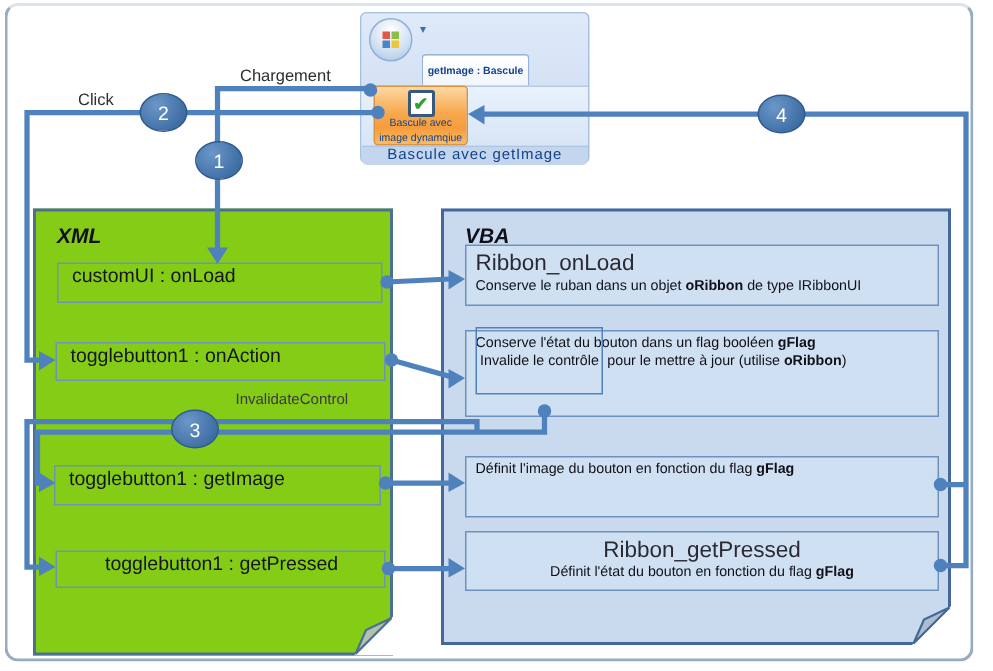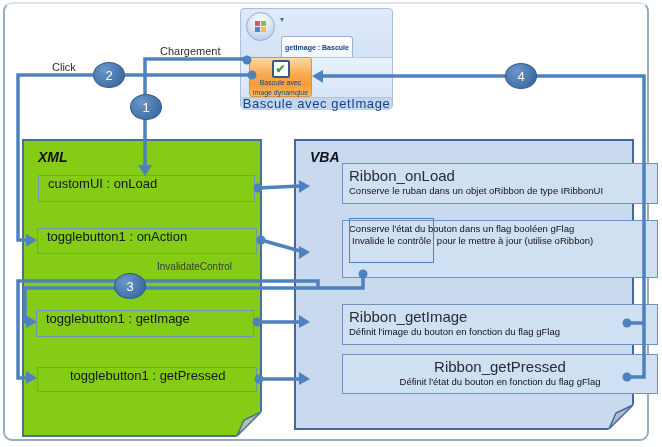--- a/index.html
+++ b/index.html
@@ -19,28 +19,28 @@
   
   .xbox{position:absolute;box-sizing:border-box;border:1px solid #6e94b8;display:flex;align-items:flex-start;
         padding-left:9px;font-size:13px;color:#15151f;z-index:2;background:transparent;}
   .xb1{left:38px;top:175px;width:217px;height:27px;}
   .xb2{left:37px;top:228px;width:220px;height:26px;}
   .xb3{left:36px;top:310px;width:218px;height:27px;}
   .xb4{left:37px;top:367px;width:220px;height:25px;padding-left:32px;}
 
   
   .vbox{position:absolute;box-sizing:border-box;background:#d0e0f3;border:1px solid #6d92bd;
-        padding:2px 6px;z-index:2;color:#15151f;margin-left:32px;}
+        padding:2px 6px;z-index:2;color:#15151f;}
   .vb1{left:310px;top:163px;width:316px;height:41px;}
   .vb2{left:310px;top:220px;width:316px;height:58px;}
   .vb3{left:310px;top:304px;width:316px;height:41px;}
   .vb4{left:310px;top:354px;width:316px;height:40px;text-align:center;}
   .vtitle{font-size:15px;color:#2a2a33;line-height:19px;}
   .vdesc{font-size:9.5px;line-height:12px;color:#101018;}
-  .vdesc b{font-weight:normal;}
+  .vdesc b{font-weight:bold;}
   .boxed{border:1px solid #4f81bd;padding:16px 2px;}
 
   
   .ribbon{position:absolute;left:240px;top:8px;width:153px;height:101px;z-index:2;
           border:1px solid #a8c0de;border-radius:4px;box-sizing:border-box;
           background:linear-gradient(#dfeafa,#c9daf0);}
   .orb{position:absolute;left:5px;top:3px;width:29px;height:29px;border-radius:50%;
        background:radial-gradient(circle at 50% 28%,#ffffff,#d4e2f2 55%,#a6c2e2);
        border:1px solid #8fb0d6;box-sizing:border-box;display:flex;align-items:center;justify-content:center;}
   .orb-icon{width:11px;height:11px;display:grid;grid-template-columns:5px 5px;grid-template-rows:5px 5px;gap:1px;}
@@ -58,21 +58,21 @@
          background:linear-gradient(#e9f2fc,#d7e5f6);border-top:1px solid #b6cbe6;box-sizing:border-box;}
   .tbtn{position:absolute;left:8px;top:48px;width:63px;height:40px;box-sizing:border-box;
         background:linear-gradient(180deg,#fdd9a4 0%,#f8a94e 45%,#f69c3d 72%,#f8bc66 100%);
         border:1px solid #dd9440;border-radius:3px;text-align:center;padding-top:2px;}
   .check-box{width:18px;height:18px;margin:0 auto;background:#fff;border:2px solid #39597c;border-radius:2px;
              box-sizing:border-box;display:flex;align-items:center;justify-content:center;
              font-size:12px;font-weight:bold;color:#2ea233;line-height:12px;}
   .tbtn-label{font-size:7px;line-height:8.5px;color:#15428b;margin-top:1px;}
   .group-strip{position:absolute;left:0;top:88px;width:100%;height:13px;box-sizing:border-box;
                background:#c3d6ee;border-top:1px solid #aec6e4;border-radius:0 0 4px 4px;
-               color:#15428b;font-size:13px;letter-spacing:0.6px;text-align:center;line-height:12px;}
+               color:#15428b;font-size:10px;letter-spacing:0.6px;text-align:center;line-height:12px;}
 
   
   .overlay{position:absolute;left:0;top:0;z-index:5;pointer-events:none;}
 
   
   .step{position:absolute;width:32px;height:26px;border-radius:50%;z-index:6;
         background:radial-gradient(circle at 35% 30%,#6b97c9,#3e6da3 75%);
         border:1px solid #2d5b91;box-sizing:border-box;color:#fff;font-size:13px;
         display:flex;align-items:center;justify-content:center;}
   .s1{left:130px;top:94px;}
@@ -124,21 +124,20 @@
     <div class="vtitle">Ribbon_onLoad</div>
     <div class="vdesc"><span>Conserve le ruban dans un objet </span><b>oRibbon</b><span> de type IRibbonUI</span></div>
   </div>
 
   <div class="vbox vb2">
     <div class="vdesc"><span>Conserve l'état du bouton dans un flag booléen </span><b>gFlag</b></div>
     <div class="vdesc"><span class="boxed">Invalide le contrôle</span><span> pour le mettre à jour (utilise </span><b>oRibbon</b><span>)</span></div>
   </div>
 
   <div class="vbox vb3">
-    <div class="vtitle">Ribbon_getImage</div>
     <div class="vdesc"><span>Définit l'image du bouton en fonction du flag </span><b>gFlag</b></div>
   </div>
 
   <div class="vbox vb4">
     <div class="vtitle">Ribbon_getPressed</div>
     <div class="vdesc"><span>Définit l'état du bouton en fonction du flag </span><b>gFlag</b></div>
   </div>
 
   <div class="ribbon">
     <div class="orb">

